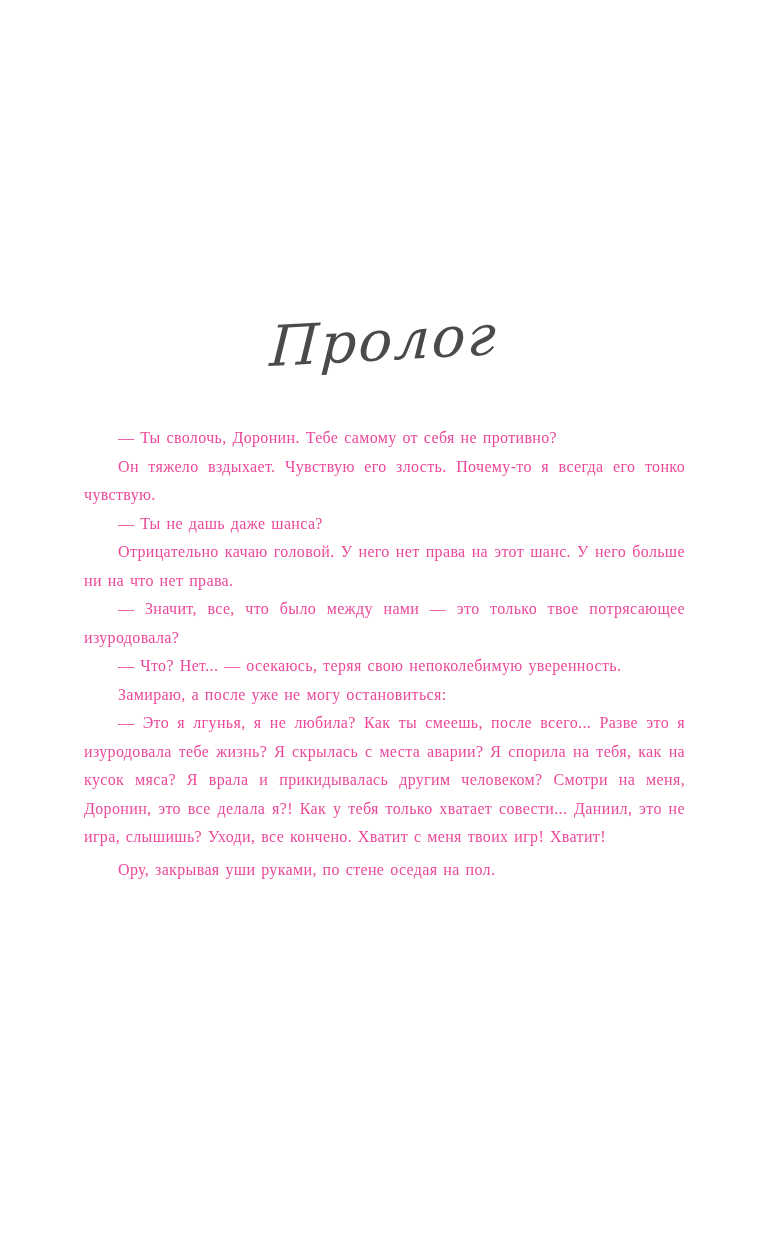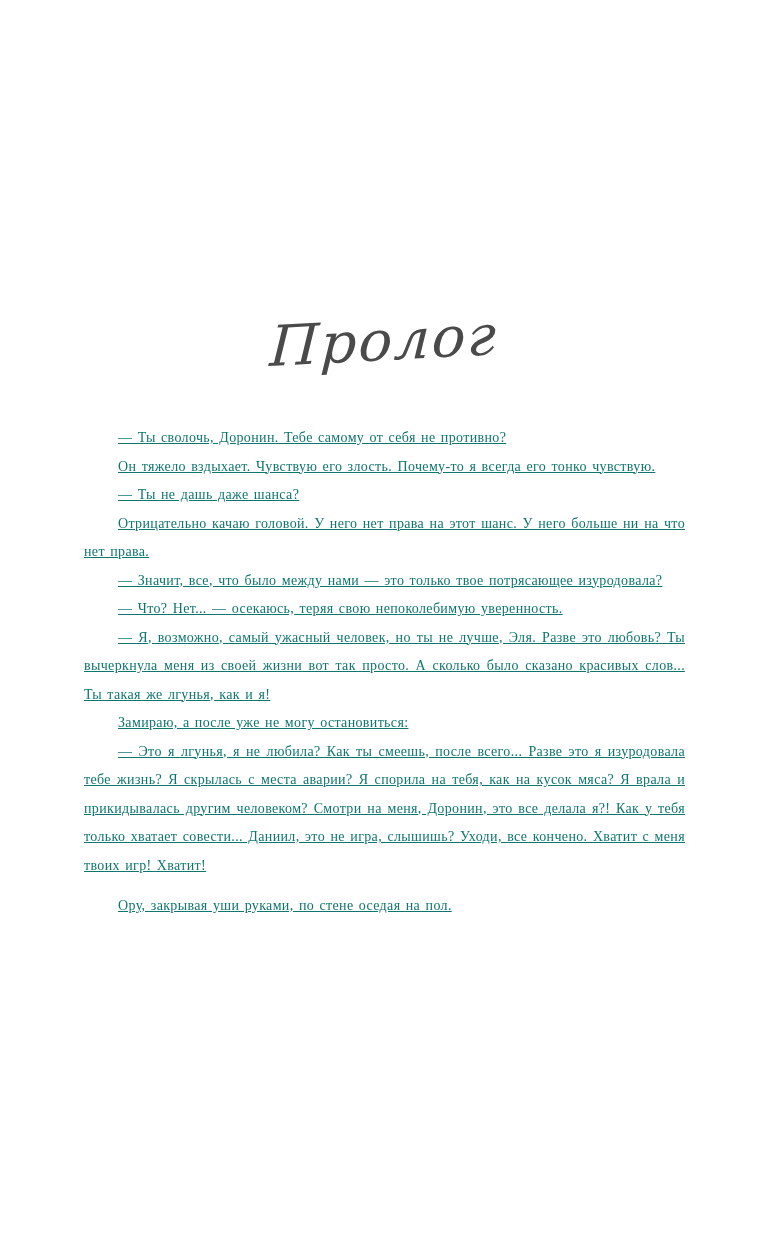--- a/index.html
+++ b/index.html
@@ -29,49 +29,47 @@
     font-size: 56px;
     letter-spacing: 2px;
     color: #4a4a4a;
     transform: rotate(-3deg) skewX(-6deg);
   }
   .text-block {
     position: absolute;
     top: 424px;
     left: 84px;
     width: 601px;
-    font-size: 14px;
+    font-size: 16px;
     line-height: 28.5px;
     letter-spacing: 0.35px;
     word-spacing: 1.5px;
     text-align: justify;
-    color: #0f766e;
-    text-decoration: underline;
+    color: #ec4899;
   }
   .text-block p {
     margin: 0;
     text-indent: 34px;
   }
   .text-block p.last-para {
-    margin-top: 12px;
+    margin-top: 4px;
   }
 </style>
 </head>
 <body>
 
 <div class="page">
 
   <h1 class="chapter-title">Пролог</h1>
 
   <div class="text-block">
     <p>— Ты сволочь, Доронин. Тебе самому от себя не противно?</p>
     <p>Он тяжело вздыхает. Чувствую его злость. Почему-то я всегда его тонко чувствую.</p>
     <p>— Ты не дашь даже шанса?</p>
     <p>Отрицательно качаю головой. У него нет права на этот шанс. У него больше ни на что нет права.</p>
     <p>— Значит, все, что было между нами — это только твое потрясающее изуродовала?</p>
     <p>— Что? Нет... — осекаюсь, теряя свою непоколебимую уверенность.</p>
-    <p>— Я, возможно, самый ужасный человек, но ты не лучше, Эля. Разве это любовь? Ты вычеркнула меня из своей жизни вот так просто. А сколько было сказано красивых слов... Ты такая же лгунья, как и я!</p>
     <p>Замираю, а после уже не могу остановиться:</p>
     <p>— Это я лгунья, я не любила? Как ты смеешь, после всего... Разве это я изуродовала тебе жизнь? Я скрылась с места аварии? Я спорила на тебя, как на кусок мяса? Я врала и прикидывалась другим человеком? Смотри на меня, Доронин, это все делала я?! Как у тебя только хватает совести... Даниил, это не игра, слышишь? Уходи, все кончено. Хватит с меня твоих игр! Хватит!</p>
     <p class="last-para">Ору, закрывая уши руками, по стене оседая на пол.</p>
   </div>
 
 </div>
 
 </body></html>

